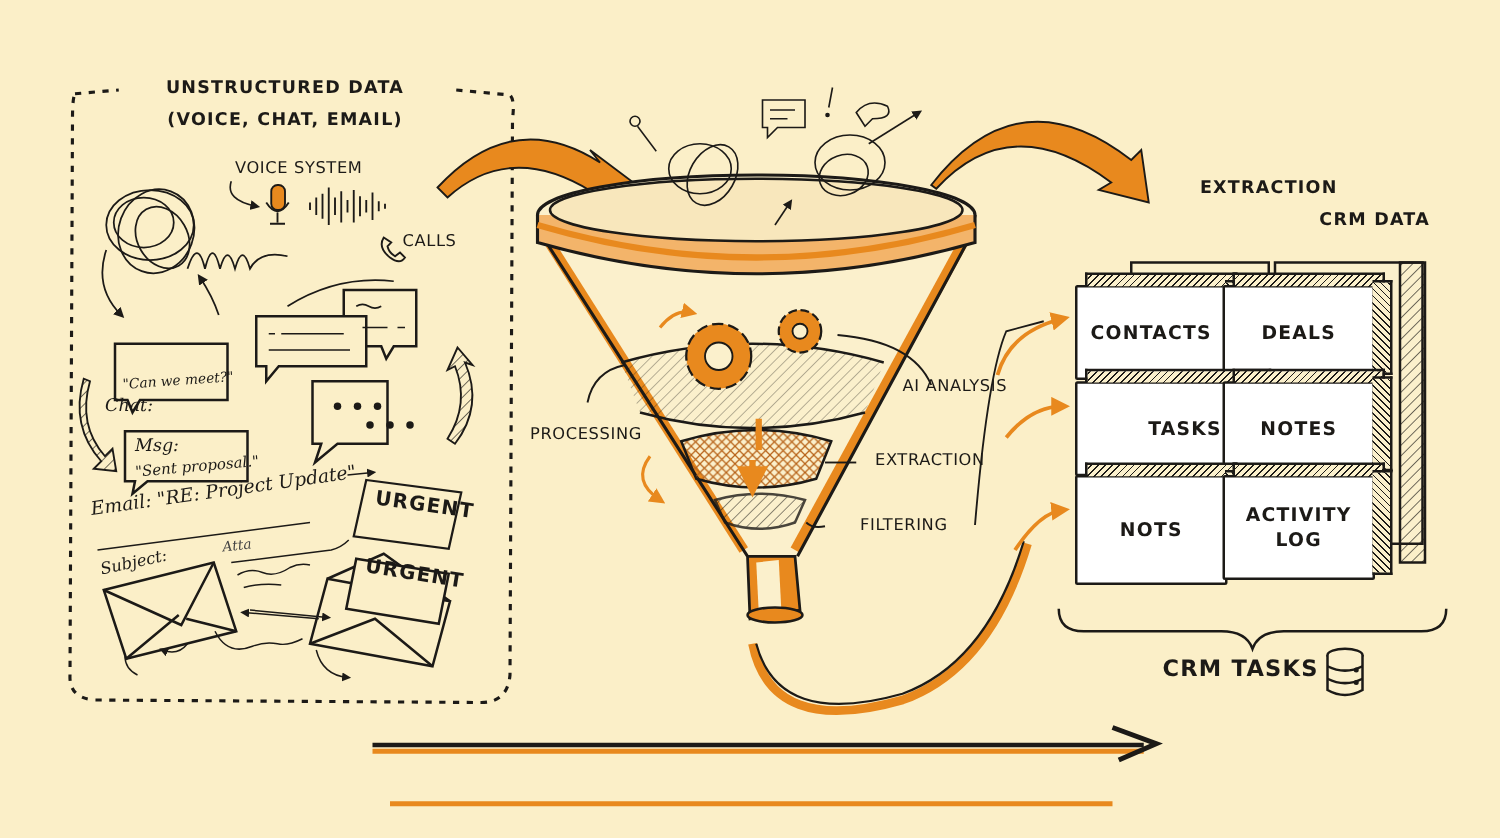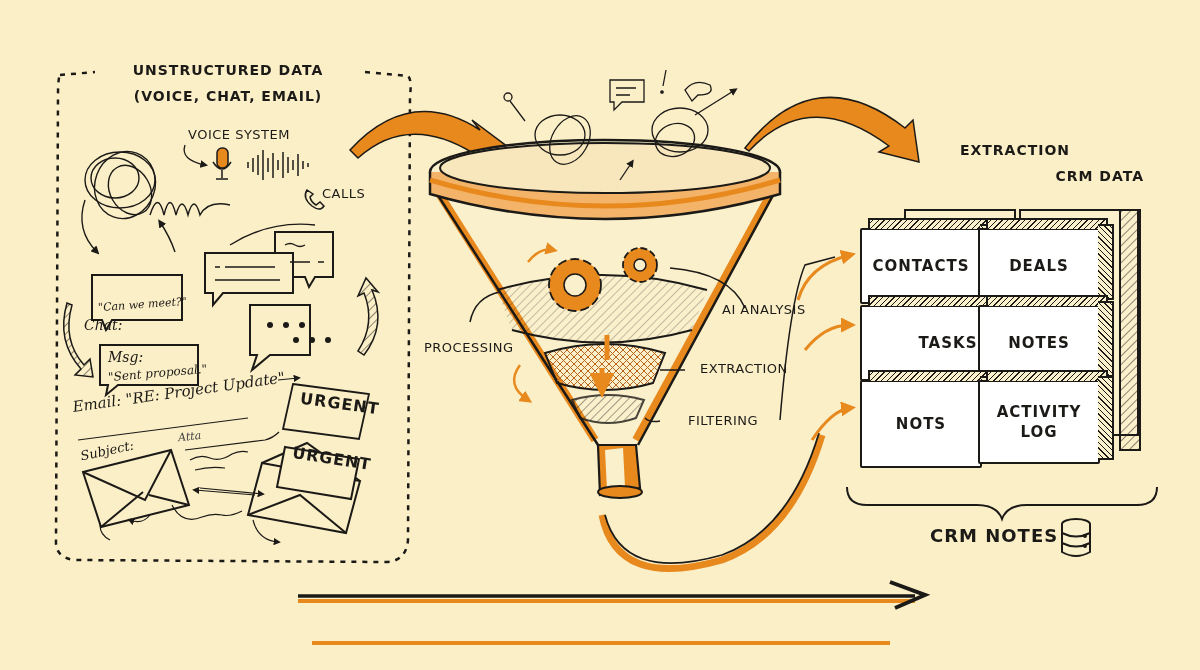--- a/index.html
+++ b/index.html
@@ -269,15 +269,15 @@
   <div class="box" style="left:978px;top:305px;">
       <span>NOTES</span>
     </div>
   <div class="box" style="left:860px;top:380px;height:84px;">
       <span>NOTS</span>
     </div>
   <div class="box" style="left:978px;top:380px;height:84px;padding:0 18px;box-sizing:border-box;width:122px;white-space:normal;line-height:20px;">
       <span>ACTIVITY LOG</span>
     </div>
 
-  <div class="lbl" style="left:930px;top:525px;font-size:18px;">CRM NOTES</div>
+  <div class="lbl" style="left:930px;top:525px;font-size:18px;">CRM TASKS</div>
 
 </div>
 
 </body></html>

